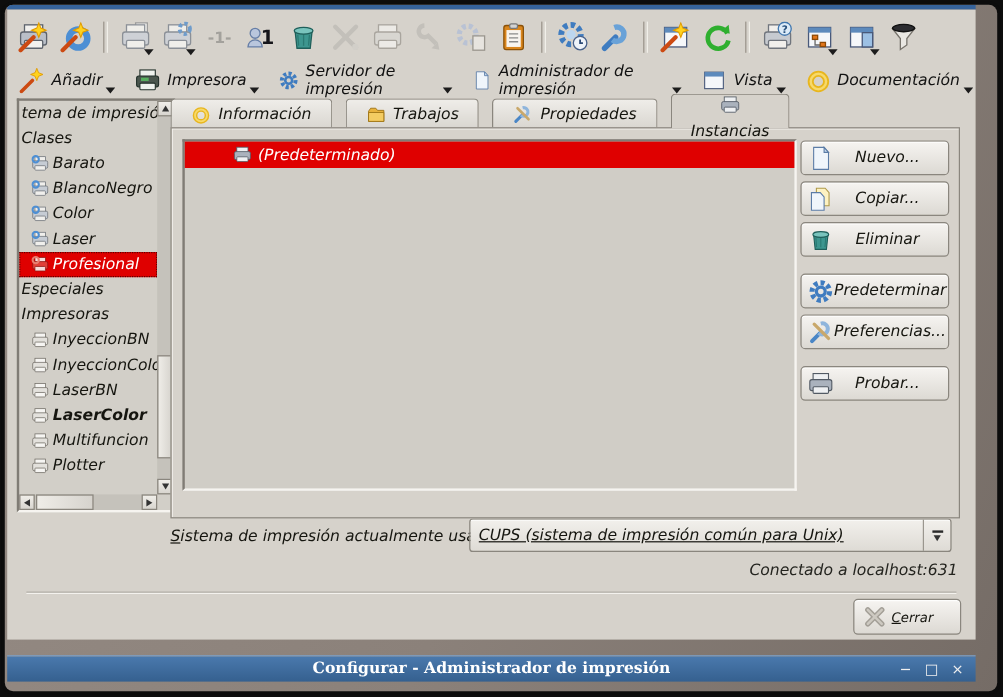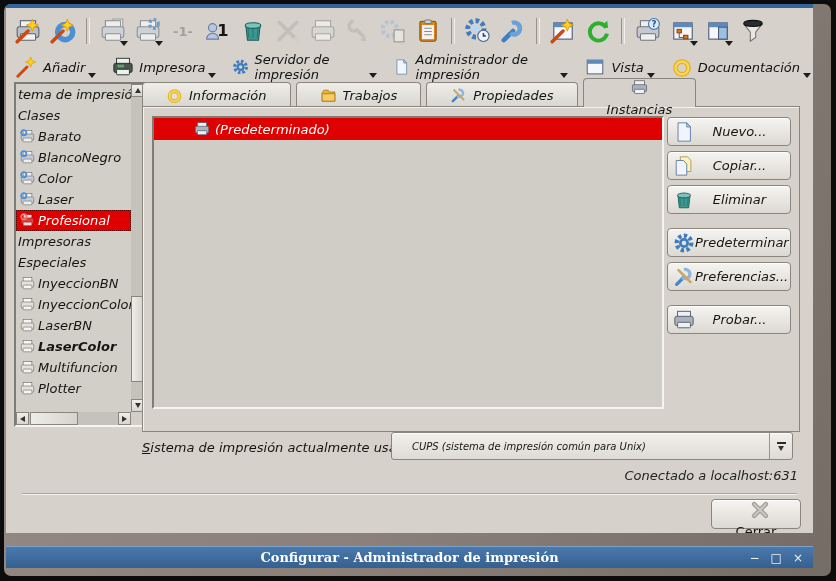--- a/index.html
+++ b/index.html
@@ -29,38 +29,38 @@
   .mitem{display:flex;align-items:center;gap:5px;font-size:13px;font-style:italic;color:#111;}
   .mitem .icon{width:22px;height:22px;}
   .mcaret{width:0;height:0;border-left:4px solid transparent;border-right:4px solid transparent;border-top:5px solid #1c1c1c;position:relative;top:8px;left:-2px;}
 
   
   .sidebar{position:absolute;left:8px;top:74px;width:128px;height:341px;background:#d2cfc8;
     border-top:2px solid #807c75;border-left:2px solid #807c75;border-right:2px solid #f6f4f0;border-bottom:2px solid #f6f4f0;}
   .sb-view{position:absolute;left:0;top:0;right:13px;bottom:13px;overflow:hidden;}
   .sb-row{height:21px;display:flex;align-items:center;gap:3px;font-size:13px;font-style:italic;color:#15150f;white-space:nowrap;padding-left:2px;}
   .sb-row .icon{width:15px;height:15px;flex:0 0 15px;}
-  .sb-row.indent{padding-left:4px;}
+  .sb-row.indent{padding-left:10px;}
   .sb-row.sel{background:#df0000;color:#fff;outline:1px dotted #5a0000;outline-offset:-1px;}
   .sb-row.bold{font-weight:bold;}
   .vscroll{position:absolute;right:0;top:0;bottom:13px;width:13px;background:#c5c2bb;}
   .hscroll{position:absolute;left:0;bottom:0;right:13px;height:13px;background:#c5c2bb;}
   .sbtn{position:absolute;width:13px;height:13px;background:linear-gradient(#f0eee9,#d8d5cf);
     border:1px solid #8a867e;box-sizing:border-box;display:flex;align-items:center;justify-content:center;}
   .tri-u{width:0;height:0;border-left:3.5px solid transparent;border-right:3.5px solid transparent;border-bottom:5px solid #333;}
   .tri-d{width:0;height:0;border-left:3.5px solid transparent;border-right:3.5px solid transparent;border-top:5px solid #333;}
   .tri-l{width:0;height:0;border-top:3.5px solid transparent;border-bottom:3.5px solid transparent;border-right:5px solid #333;}
   .tri-r{width:0;height:0;border-top:3.5px solid transparent;border-bottom:3.5px solid transparent;border-left:5px solid #333;}
   .thumb{position:absolute;background:linear-gradient(90deg,#efede8,#d6d3cd);border:1px solid #8a867e;box-sizing:border-box;}
 
   
   .tabs{position:absolute;left:136px;top:71px;height:28px;display:flex;align-items:flex-end;}
   .tab{display:flex;align-items:center;gap:6px;font-size:13px;font-style:italic;color:#15150f;
-    padding:0 23px;height:24px;background:linear-gradient(#efede9,#d9d6d0);
-    border:1px solid #8a867e;border-bottom:none;border-radius:4px 4px 0 0;margin-right:5px;}
+    padding:0 16px;height:24px;background:linear-gradient(#efede9,#d9d6d0);
+    border:1px solid #8a867e;border-bottom:none;border-radius:4px 4px 0 0;margin-right:11px;}
   .tab.active{height:28px;background:#d6d2cb;position:relative;z-index:3;flex-direction:column;}
   .tab .icon{width:17px;height:17px;}
 
   
   .tabframe{position:absolute;left:136px;top:98px;width:656px;height:324px;background:#d6d2cb;
     border:1px solid #8a867e;box-shadow:inset 1px 1px 0 #f4f2ee;z-index:2;}
   .instlist{position:absolute;left:9px;top:9px;width:508px;height:289px;background:#d0cdc6;
     border-top:2px solid #807c75;border-left:2px solid #807c75;border-right:2px solid #f6f4f0;border-bottom:2px solid #f6f4f0;}
   .inst-row{height:22px;display:flex;align-items:center;gap:5px;padding-left:4px;font-size:13px;font-style:italic;}
   .inst-row.sel{background:#df0000;color:#fff;padding-left:40px;}
@@ -70,29 +70,29 @@
     border:1px solid #8a867e;border-radius:4px;background:linear-gradient(#f6f4f1,#dcd9d3);
     box-shadow:inset 0 1px 0 rgba(255,255,255,.85);font-size:13px;font-style:italic;color:#15150f;cursor:default;}
   .abtn .icon{width:22px;height:22px;margin-left:5px;flex:0 0 22px;}
   .abtn .albl{flex:1;text-align:center;padding-right:6px;}
 
   
   .syslabel{position:absolute;left:136px;top:432px;font-size:13px;font-style:italic;color:#15150f;}
   .accel{text-decoration:underline;}
   .combo{position:absolute;left:385px;top:424px;width:400px;height:26px;border:1px solid #8a867e;border-radius:3px;
     background:linear-gradient(#f2f0ec,#dedbd5);display:flex;align-items:center;box-shadow:inset 0 1px 0 rgba(255,255,255,.8);}
-  .combo-text{flex:1;padding-left:20px;font-size:10px;font-style:italic;color:#15150f;white-space:nowrap;overflow:hidden;}
+  .combo-text{flex:1;padding-left:7px;font-size:13px;font-style:italic;color:#15150f;white-space:nowrap;overflow:hidden;text-decoration:underline;}
   .combo-arrow{width:22px;height:100%;display:flex;flex-direction:column;align-items:center;justify-content:center;gap:2px;
     border-left:1px solid #9a968e;}
   .combo-arrow .bar{width:9px;height:2px;background:#2a2a2a;}
   .statusline{position:absolute;left:136px;top:460px;width:656px;text-align:right;font-size:13px;font-style:italic;color:#24241f;}
   .groove{position:absolute;left:16px;right:16px;top:485px;height:0;border-top:1px solid #aaa69e;border-bottom:1px solid #f4f2ee;}
   .closebtn{position:absolute;left:705px;top:491px;width:88px;height:28px;display:flex;align-items:center;gap:4px;
     border:1px solid #8a867e;border-radius:4px;background:linear-gradient(#f6f4f1,#dcd9d3);
-    box-shadow:inset 0 1px 0 rgba(255,255,255,.85);font-size:13px;color:#15150f;flex-direction:column;}
+    box-shadow:inset 0 1px 0 rgba(255,255,255,.85);font-size:11px;font-style:italic;color:#15150f;}
   .closebtn .icon{width:20px;height:20px;margin-left:7px;}
   .icon{display:inline-block;}
   .icon svg{display:block;}
 </style>
 </head>
 <body>
 
 <div class="window">
  <div class="frame">
   <div class="blue-edge"></div>
@@ -418,24 +418,24 @@
                 <svg viewBox="0 0 24 24" width="100%" height="100%">
                   <rect x="5" y="2.5" width="14" height="7" fill="#f6dcda" stroke="#8f1410"></rect>
                   <rect x="2" y="8" width="20" height="10" rx="2" fill="#e04038" stroke="#8f1410"></rect>
                   <rect x="5" y="14.5" width="14" height="6" rx="1" fill="#f6dcda" stroke="#8f1410"></rect>
                   <circle cx="6" cy="6" r="4.2" fill="none" stroke="#e87d6f" stroke-width="2.8"></circle>
                 </svg>
               </span>
               <span>Profesional</span>
             </div>
         <div class="sb-row">
+              <span>Especiales</span>
+            </div>
+        <div class="sb-row">
               <span>Impresoras</span>
-            </div>
-        <div class="sb-row">
-              <span>Especiales</span>
             </div>
         <div class="sb-row indent">
               <span class="icon">
                 <svg viewBox="0 0 24 24" width="100%" height="100%">
                   <rect x="5" y="2.5" width="14" height="7" fill="#f6f5f2" stroke="#6f6b64"></rect>
                   <rect x="2" y="8" width="20" height="10" rx="2" fill="#e3e1dc" stroke="#6f6b64"></rect>
                   <rect x="5" y="14.5" width="14" height="6" rx="1" fill="#f6f5f2" stroke="#6f6b64"></rect>
                 </svg>
               </span>
               <span>InyeccionBN</span>

